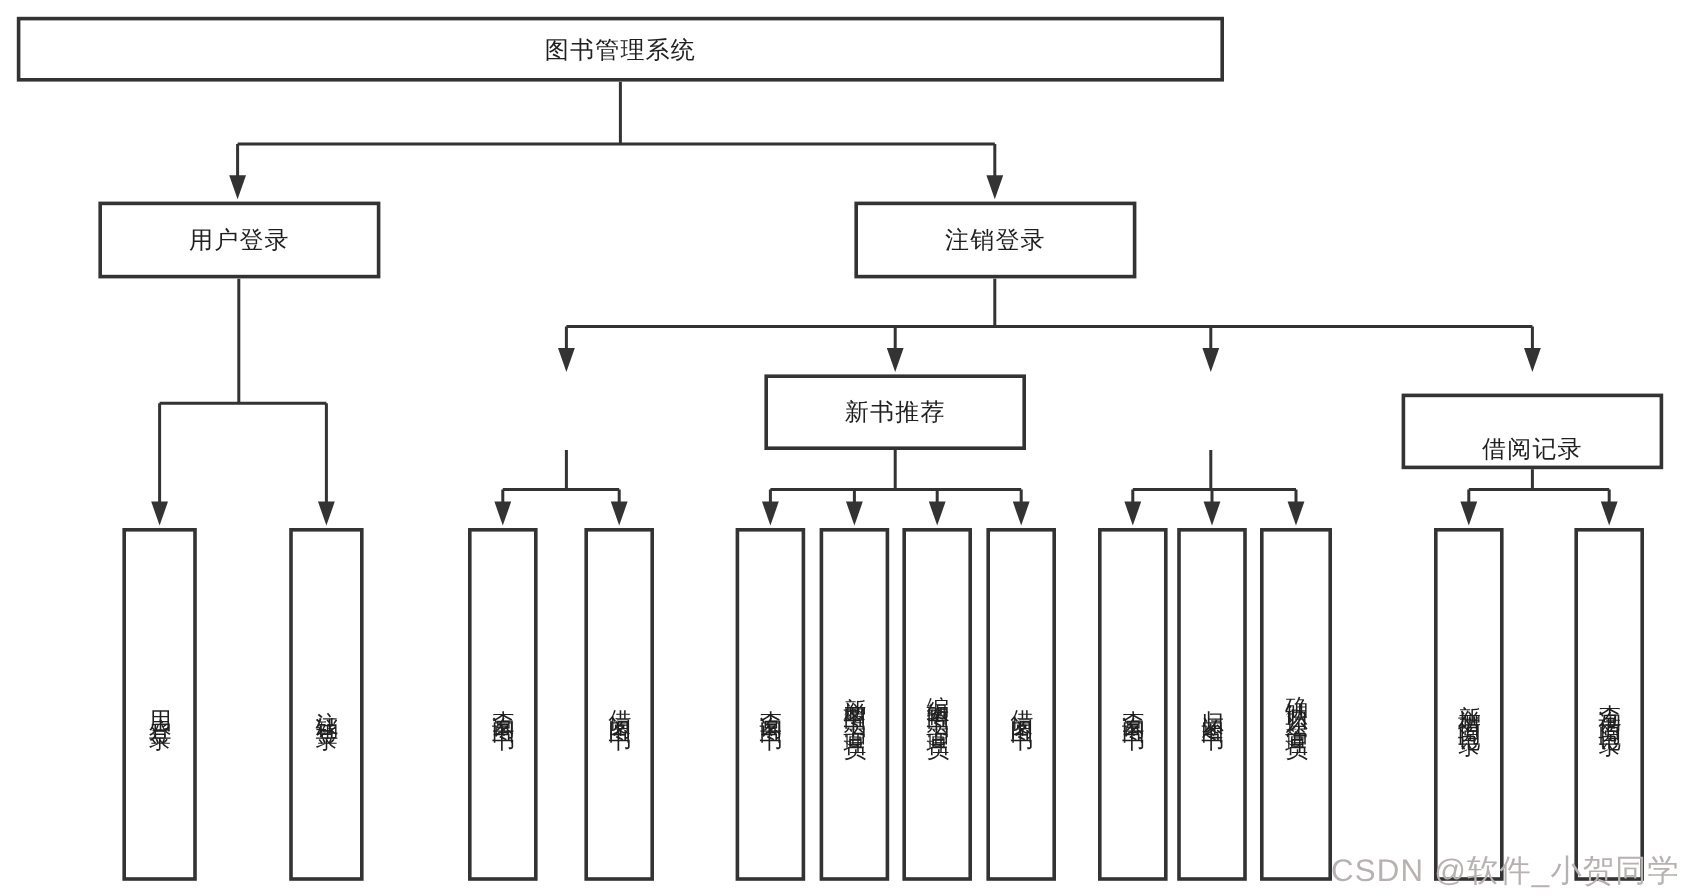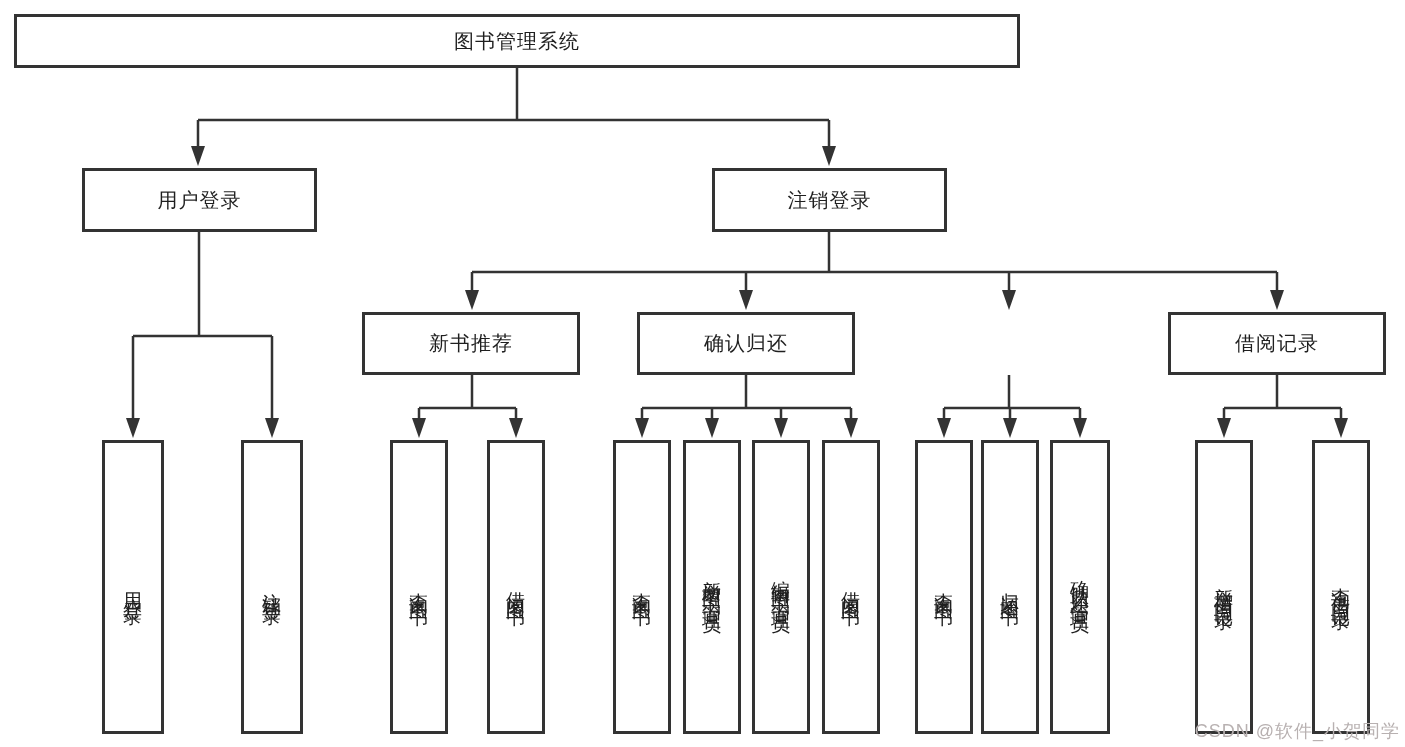--- a/index.html
+++ b/index.html
@@ -44,21 +44,21 @@
     font-size: 19px;
     letter-spacing: 5px;
     line-height: 1;
     white-space: nowrap;
   }
   #watermark {
     position: absolute;
     right: 5px;
     bottom: 4px;
     z-index: 3;
-    font-size: 18px;
+    font-size: 26px;
     color: #b8b1b1;
     letter-spacing: 1px;
     white-space: nowrap;
   }
 </style>
 </head>
 <body>
 
 <div id="canvas">
 
@@ -113,27 +113,24 @@
     <span>图书管理系统</span>
   </div>
 
   <div class="box h-box" style="left:82px; top:168px; width:235px; height:64px;">
     <span>用户登录</span>
   </div>
   <div class="box h-box" style="left:712px; top:168px; width:235px; height:64px;">
     <span>注销登录</span>
   </div>
 
-  <div class="box h-box" style="left:362px; top:312px; width:218px; height:63px;">
+  <div class="box h-box" style="left:637px; top:312px; width:218px; height:63px;">
     <span>新书推荐</span>
   </div>
-  <div class="box h-box" style="left:637px; top:312px; width:218px; height:63px;">
-    <span>确认归还</span>
-  </div>
-  <div class="box h-box" style="left:1168px; top:312px; width:218px; height:63px;">
+  <div class="box h-box" style="left:1168px; top:328px; width:218px; height:63px;align-items:flex-end;">
     <span>借阅记录</span>
   </div>
 
   <div class="box v-box" style="left:102px; top:440px; width:62px; height:294px;">
     <span class="v-label">用户登录</span>
   </div>
   <div class="box v-box" style="left:241px; top:440px; width:62px; height:294px;">
     <span class="v-label">注销登录</span>
   </div>
 

